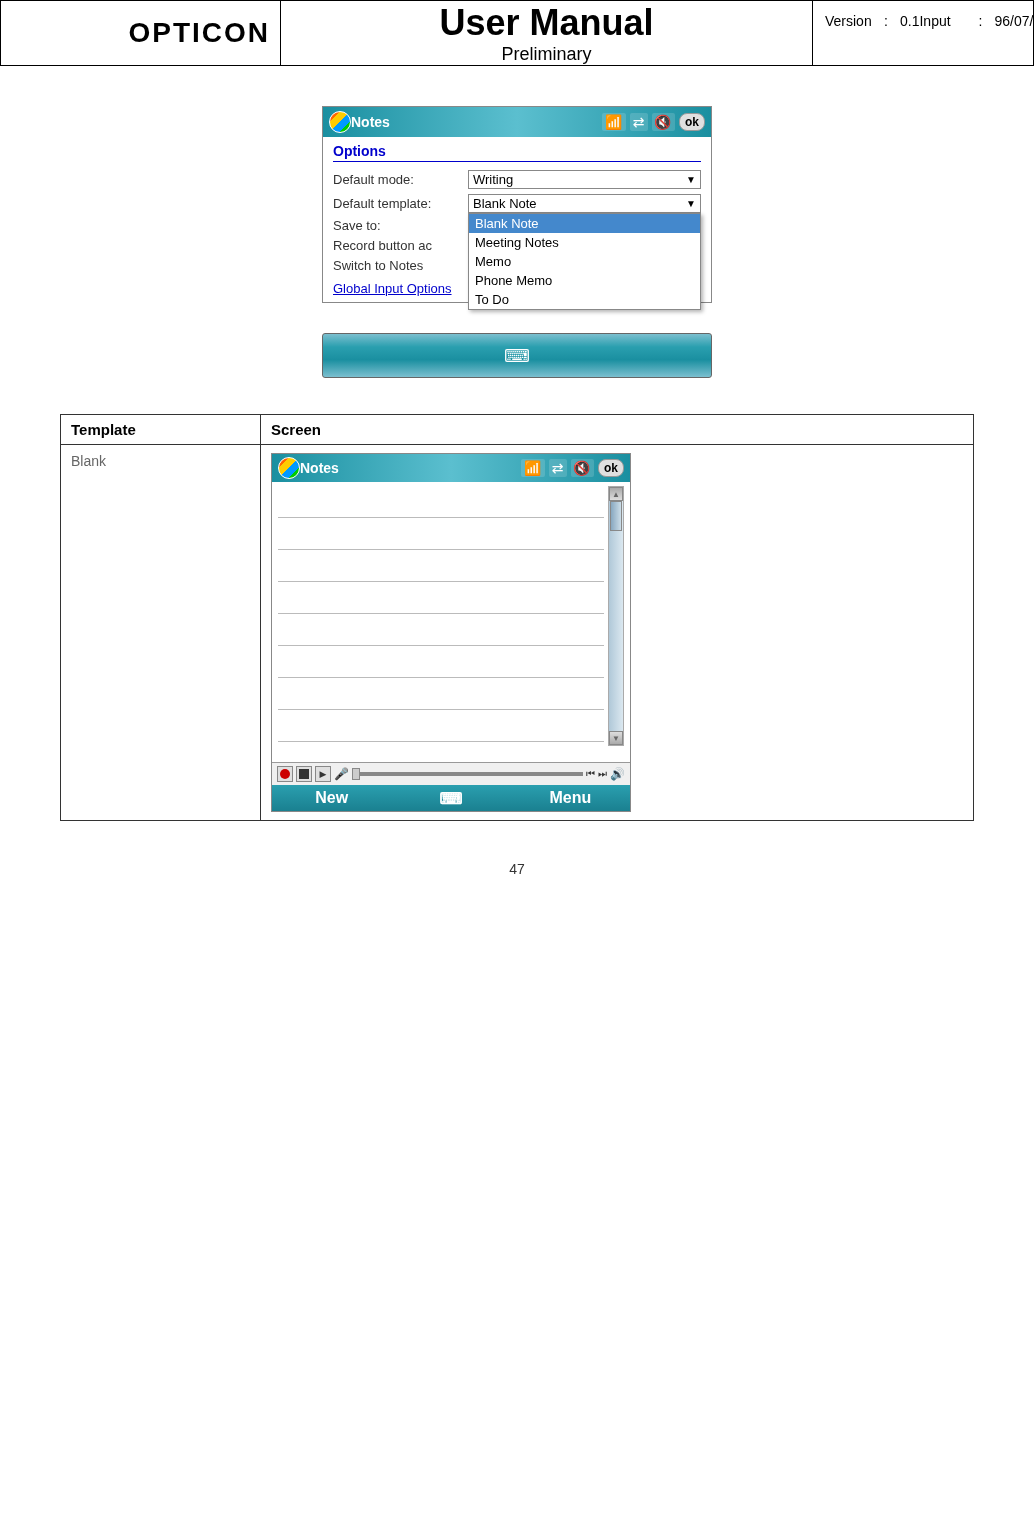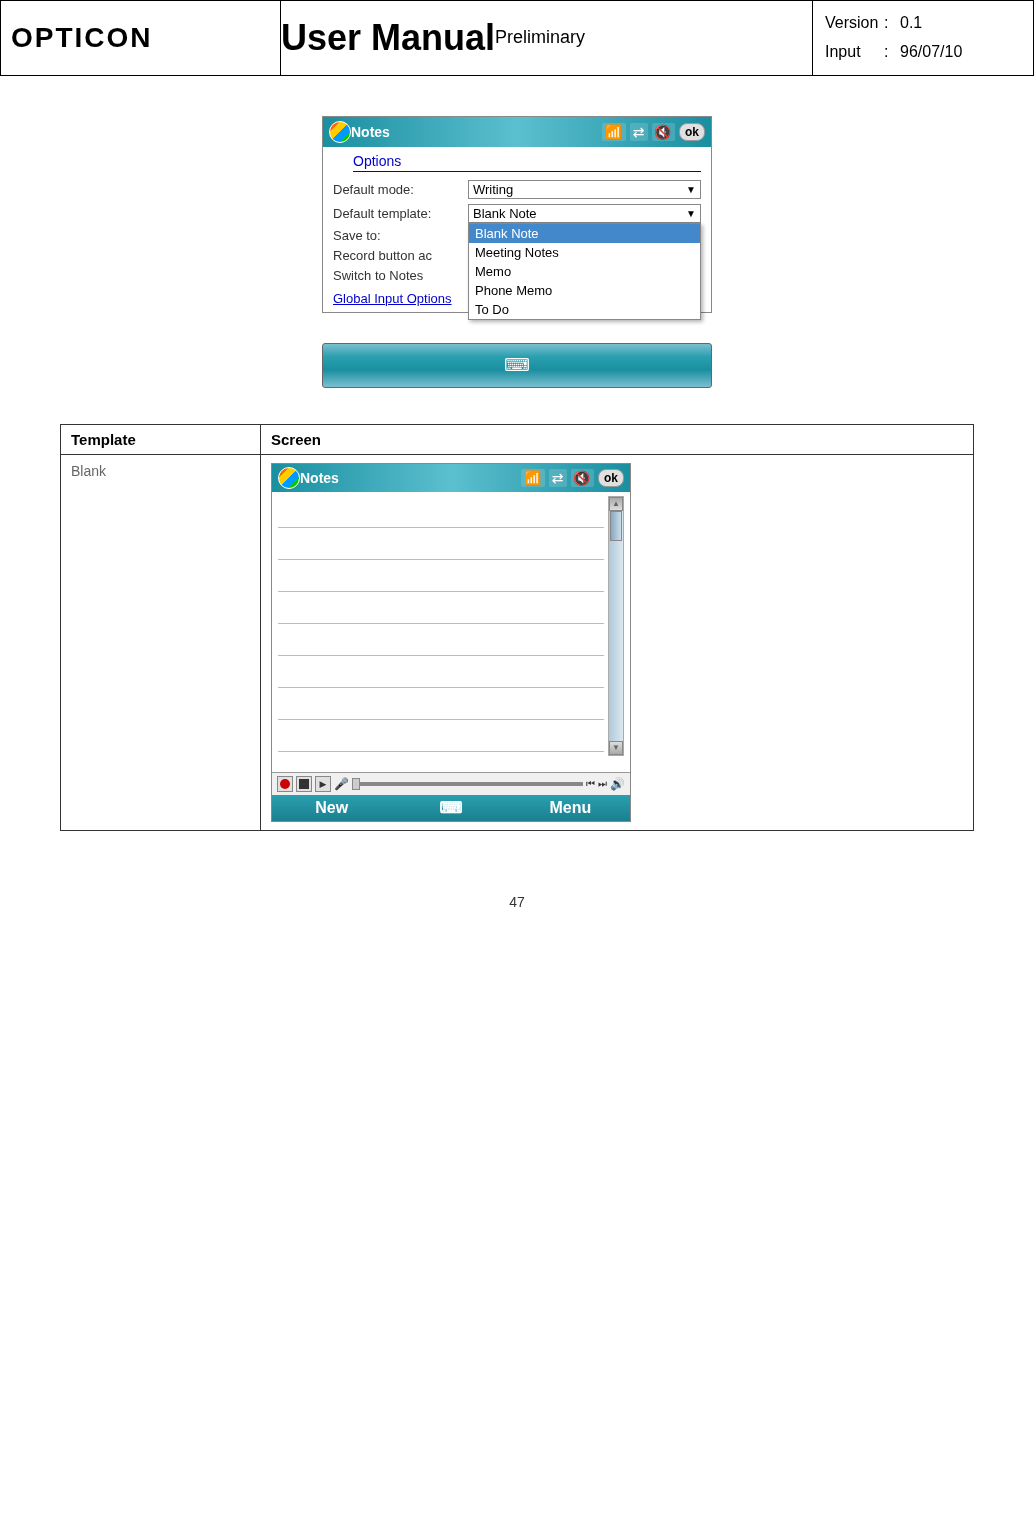--- a/index.html
+++ b/index.html
@@ -14,49 +14,49 @@
     
     .header {
       display: flex;
       border: 1.5px solid #000;
       margin: 0;
     }
     .header-logo {
       width: 280px;
       display: flex;
       align-items: center;
-      justify-content: flex-start;
+      justify-content: flex-end;
       border-right: 1.5px solid #000;
       padding: 10px;
       font-size: 28px;
       font-weight: bold;
       letter-spacing: 2px;
     }
     .header-center {
       flex: 1;
       display: flex;
-      flex-direction: row;
-      align-items: center;
-      justify-content: flex-start;
+      flex-direction: column;
+      align-items: center;
+      justify-content: space-between;
       border-right: 1.5px solid #000;
     }
     .header-title {
       font-size: 36px;
       font-weight: bold;
       line-height: 1.2;
     }
     .header-subtitle {
       font-size: 18px;
     }
     .header-meta {
       width: 220px;
       display: flex;
-      flex-direction: column;
+      flex-direction: row;
       padding: 8px 12px;
-      font-size: 16px;
+      font-size: 14px;
       line-height: 1.8;
     }
     .meta-row {
       display: flex;
       gap: 4px;
     }
     .meta-label { width: 55px; }
     .meta-colon { width: 12px; }
     .meta-value { }
 
@@ -120,25 +120,24 @@
     }
 
     
     .options-panel {
       padding: 6px 10px;
       font-size: 13px;
     }
     .options-title {
       color: #0000cc;
       font-size: 14px;
-      font-weight: normal;
+      font-weight: bold;
       border-bottom: 1px solid #0000cc;
       padding-bottom: 2px;
       margin-bottom: 8px;
-      margin-left: 20px;
     }
     .options-row {
       display: flex;
       align-items: center;
       margin-bottom: 5px;
     }
     .options-label {
       width: 135px;
       font-size: 13px;
       color: #333;
@@ -383,21 +382,21 @@
       color: #fff;
       font-size: 16px;
       font-weight: bold;
     }
 
     
     .page-footer {
       text-align: center;
       font-size: 14px;
       color: #333;
-      margin-top: 63px;
+      margin-top: 40px;
       padding-bottom: 20px;
     }
   </style>
 </head>
 <body>
 
 <div class="header">
   <div class="header-logo">
     <span>OPTICON</span>
   </div>

